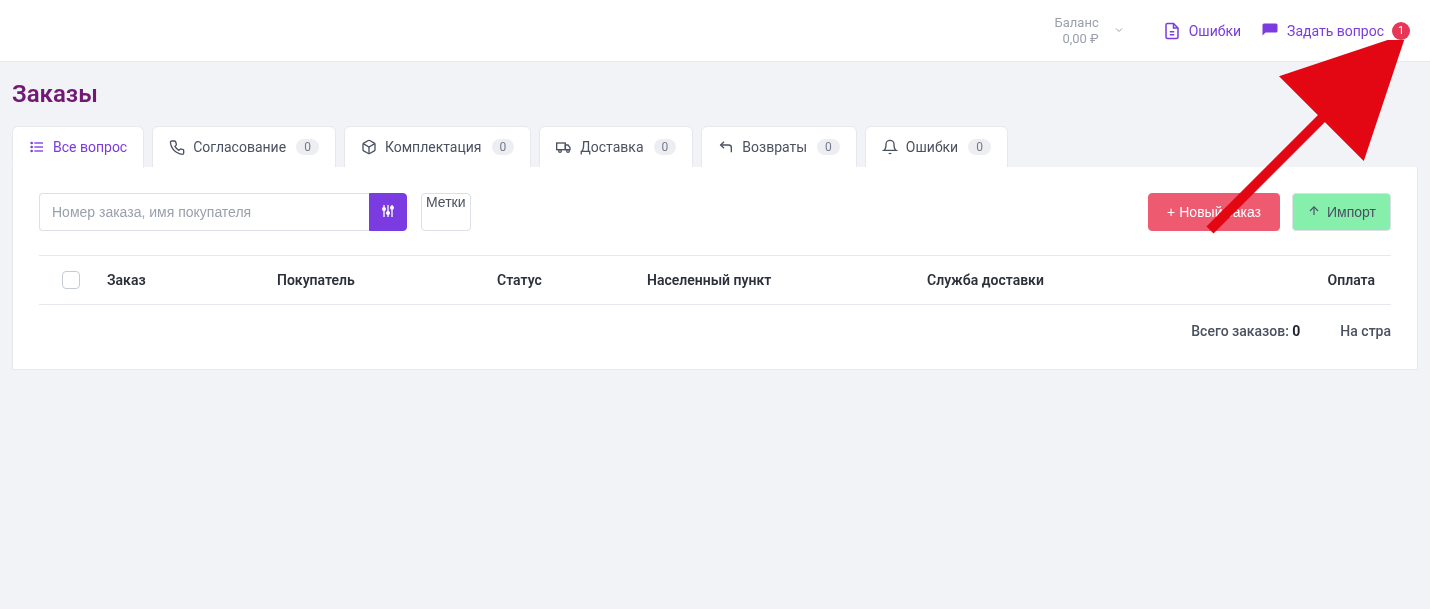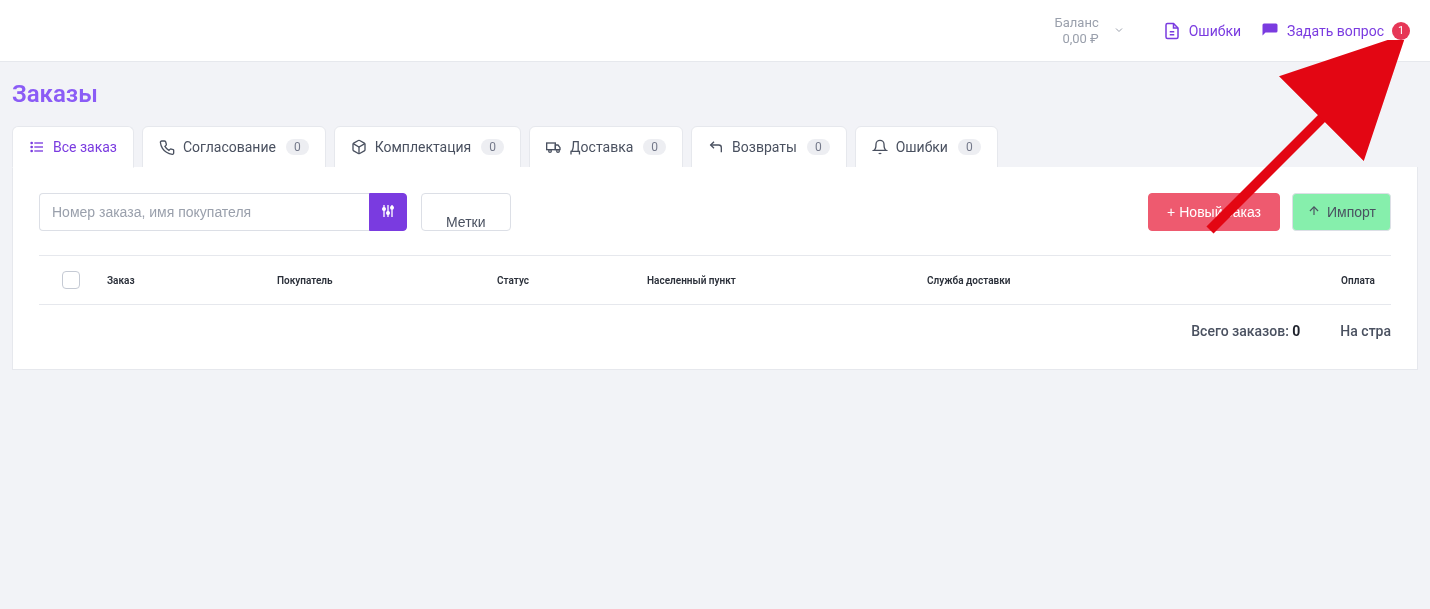--- a/index.html
+++ b/index.html
@@ -62,21 +62,21 @@
     margin-left: 8px;
   }
 
   
   .page {
     padding: 18px 12px 0 12px;
   }
   .page-title {
     font-size: 24px;
     font-weight: 600;
-    color: #8b5cf6;
+    color: #701a75;
     margin-bottom: 18px;
   }
 
   
   .tabs {
     display: flex;
     gap: 8px;
   }
   .tab {
     display:flex;
@@ -145,28 +145,28 @@
     color:#fff;
     border-radius:0 4px 4px 0;
     display:flex;
     align-items:center;
     justify-content:center;
     cursor:pointer;
   }
   .btn-filter-settings svg { width:16px; height:16px; }
   .btn-secondary {
     height:38px;
-    padding:0 24px;
+    padding:0 4px;
     border:1px solid #dcdfe6;
     background:#fff;
     color:#4a5160;
     border-radius:4px;
     cursor:pointer;
     font-size:14px;
-    display:flex; align-items:flex-end;
+    display:flex; align-items:flex-start;
   }
 
   .action-right {
     margin-left:auto;
     display:flex;
     gap:12px;
   }
   .btn-primary-red {
     height:38px;
     padding:0 18px;
@@ -196,21 +196,21 @@
     margin-top:24px;
     border-top:1px solid #e6e8ed;
     border-bottom:1px solid #e6e8ed;
   }
   .table-head {
     display:flex;
     align-items:center;
     height:48px;
     color:#2b303a;
     font-weight:600;
-    font-size:10px;
+    font-size:14px;
     padding:0 6px;
   }
   .th { padding:0 10px; }
   .th.checkbox { width:52px; display:flex; justify-content:center; }
   .th.w-order { flex:0 0 170px; }
   .th.w-buyer { flex:0 0 220px; }
   .th.w-status { flex:0 0 150px; }
   .th.w-delivery { flex:0 0 290px; }
   .th.w-city { flex:0 0 280px; }
   .th.w-payment { flex:1; text-align:right; }
@@ -303,21 +303,21 @@
       <span class="icon">
         <svg viewBox="0 0 24 24" fill="none" stroke="#7a3be0" stroke-width="2">
           <line x1="8" y1="6" x2="21" y2="6"></line>
             <line x1="8" y1="12" x2="21" y2="12"></line>
             <line x1="8" y1="18" x2="21" y2="18"></line>
           <circle cx="4" cy="6" r="1"></circle>
             <circle cx="4" cy="12" r="1"></circle>
             <circle cx="4" cy="18" r="1"></circle>
         </svg>
       </span>
-      <span>Все заказ</span>
+      <span>Все вопрос</span>
     </div>
 
     <div class="tab">
       <span class="icon">
         <svg viewBox="0 0 24 24" fill="none" stroke="#4a5160" stroke-width="2">
           <path d="M22 16.92V21a2 2 0 0 1-2.18 2 19.79 19.79 0 0 1-8.63-3.07 19.5 19.5 0 0 1-6-6A19.79 19.79 0 0 1 2.12 5.18 2 2 0 0 1 4.11 3h4.08a2 2 0 0 1 2 1.72c.13.95.37 1.88.7 2.77a2 2 0 0 1-.45 2.11L8.91 11.09a16 16 0 0 0 6 6l1.49-1.49a2 2 0 0 1 2.11-.45c.89.33 1.82.57 2.77.7A2 2 0 0 1 22 16.92z"></path>
         </svg>
       </span>
       <span>Согласование</span>
       <span class="count-badge">0</span>

